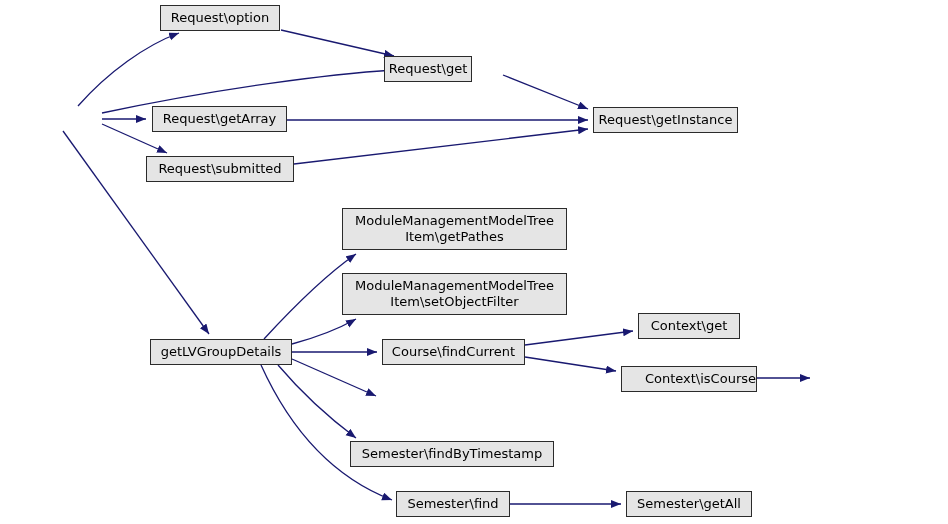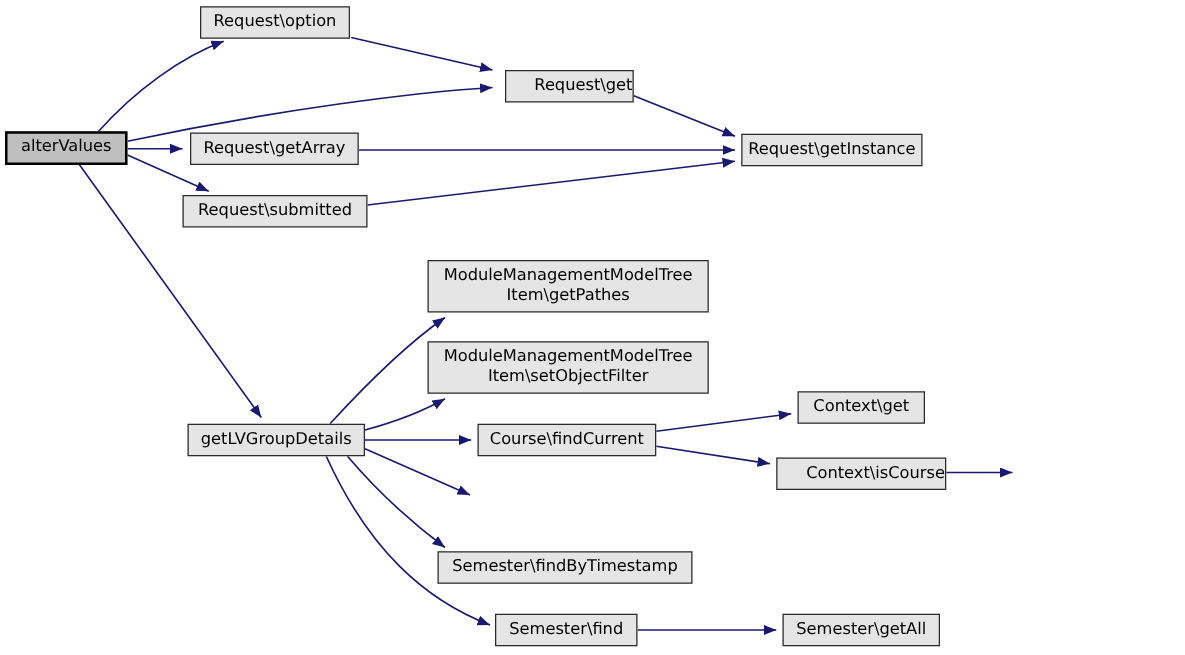--- a/index.html
+++ b/index.html
@@ -69,29 +69,26 @@
       <path d="M 292,359 L 376,396" marker-end="url(#arrow)"></path>
       <path d="M 278,365 C 306,398 332,420 356,438" marker-end="url(#arrow)"></path>
       <path d="M 261,365 C 295,440 340,480 392,500" marker-end="url(#arrow)"></path>
       <path d="M 525,345 L 633,331" marker-end="url(#arrow)"></path>
       <path d="M 525,357 L 616,371" marker-end="url(#arrow)"></path>
       <path d="M 757,378 L 810,378" marker-end="url(#arrow)"></path>
       <path d="M 510,504 L 621,504" marker-end="url(#arrow)"></path>
     </g>
   </svg>
 
-  <div class="node highlight" style="left:4px; top:105px; width:98px; height:27px;">
-    <span>alterValues</span>
-  </div>
 
   <div class="node" style="left:160px; top:5px; width:120px; height:26px;">
     <span>Request\option</span>
   </div>
 
-  <div class="node" style="left:404px; top:56px; width:103px; height:26px;align-items:flex-end;">
+  <div class="node" style="left:384px; top:56px; width:88px; height:26px;">
     <span>Request\get</span>
   </div>
 
   <div class="node" style="left:152px; top:106px; width:135px; height:26px;">
     <span>Request\getArray</span>
   </div>
 
   <div class="node" style="left:146px; top:156px; width:148px; height:26px;">
     <span>Request\submitted</span>
   </div>

